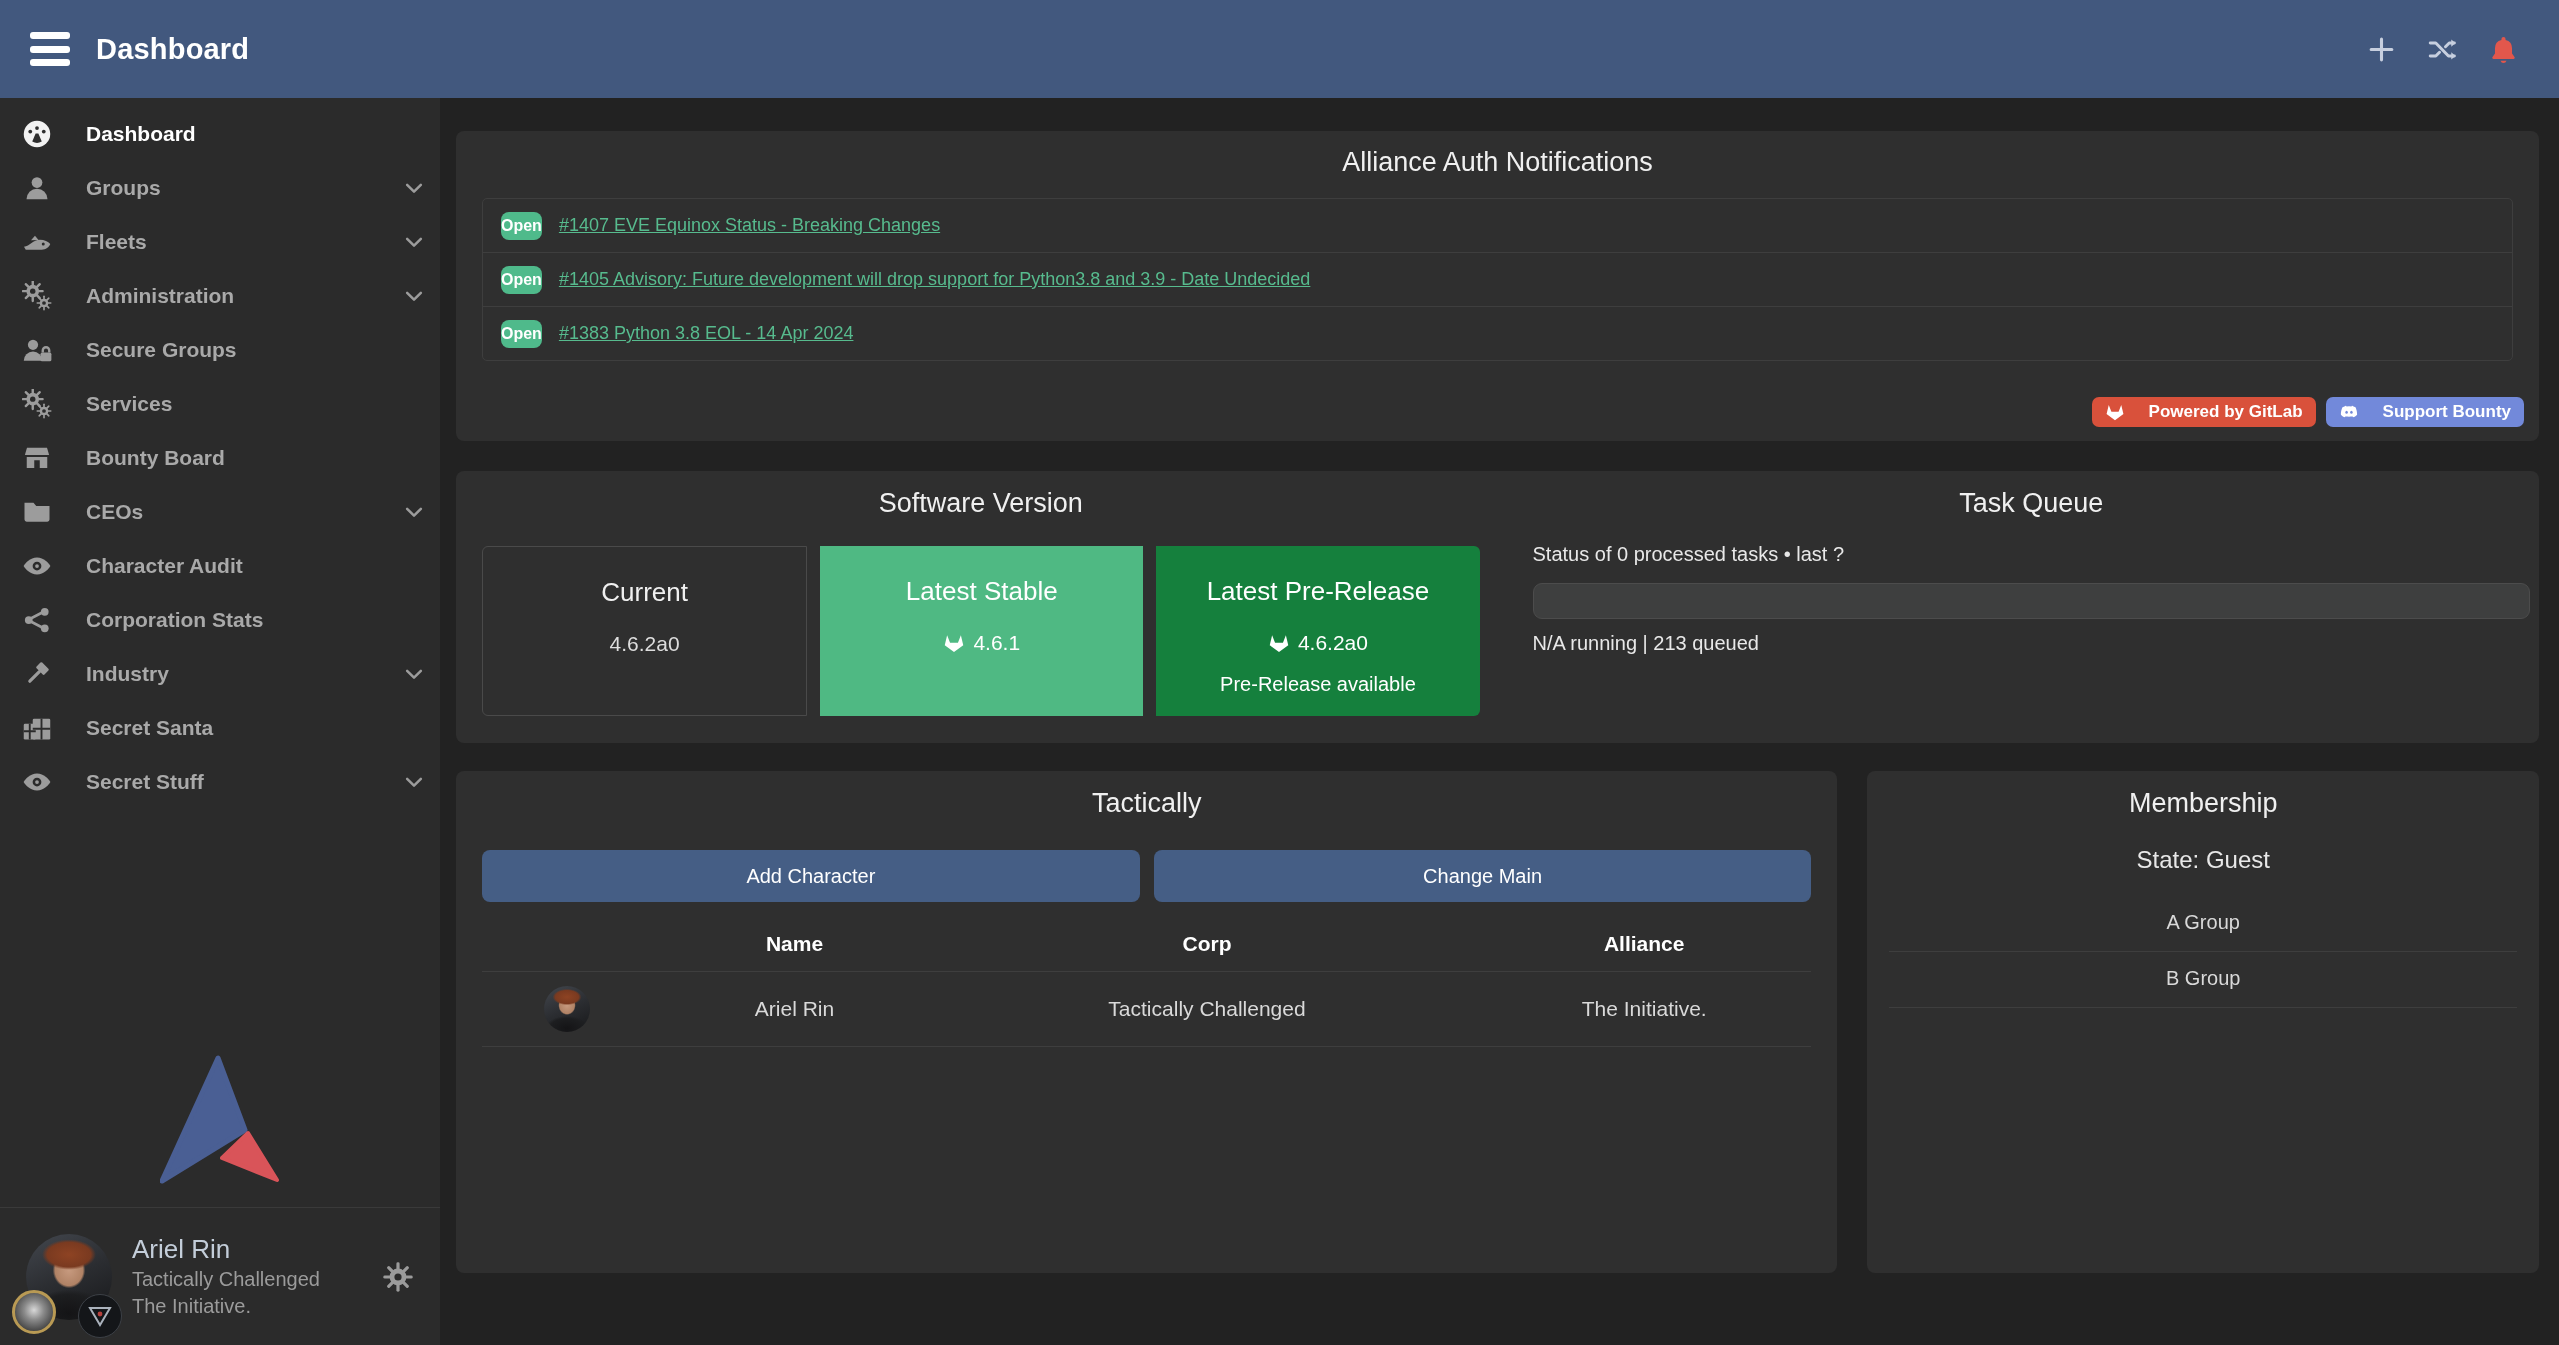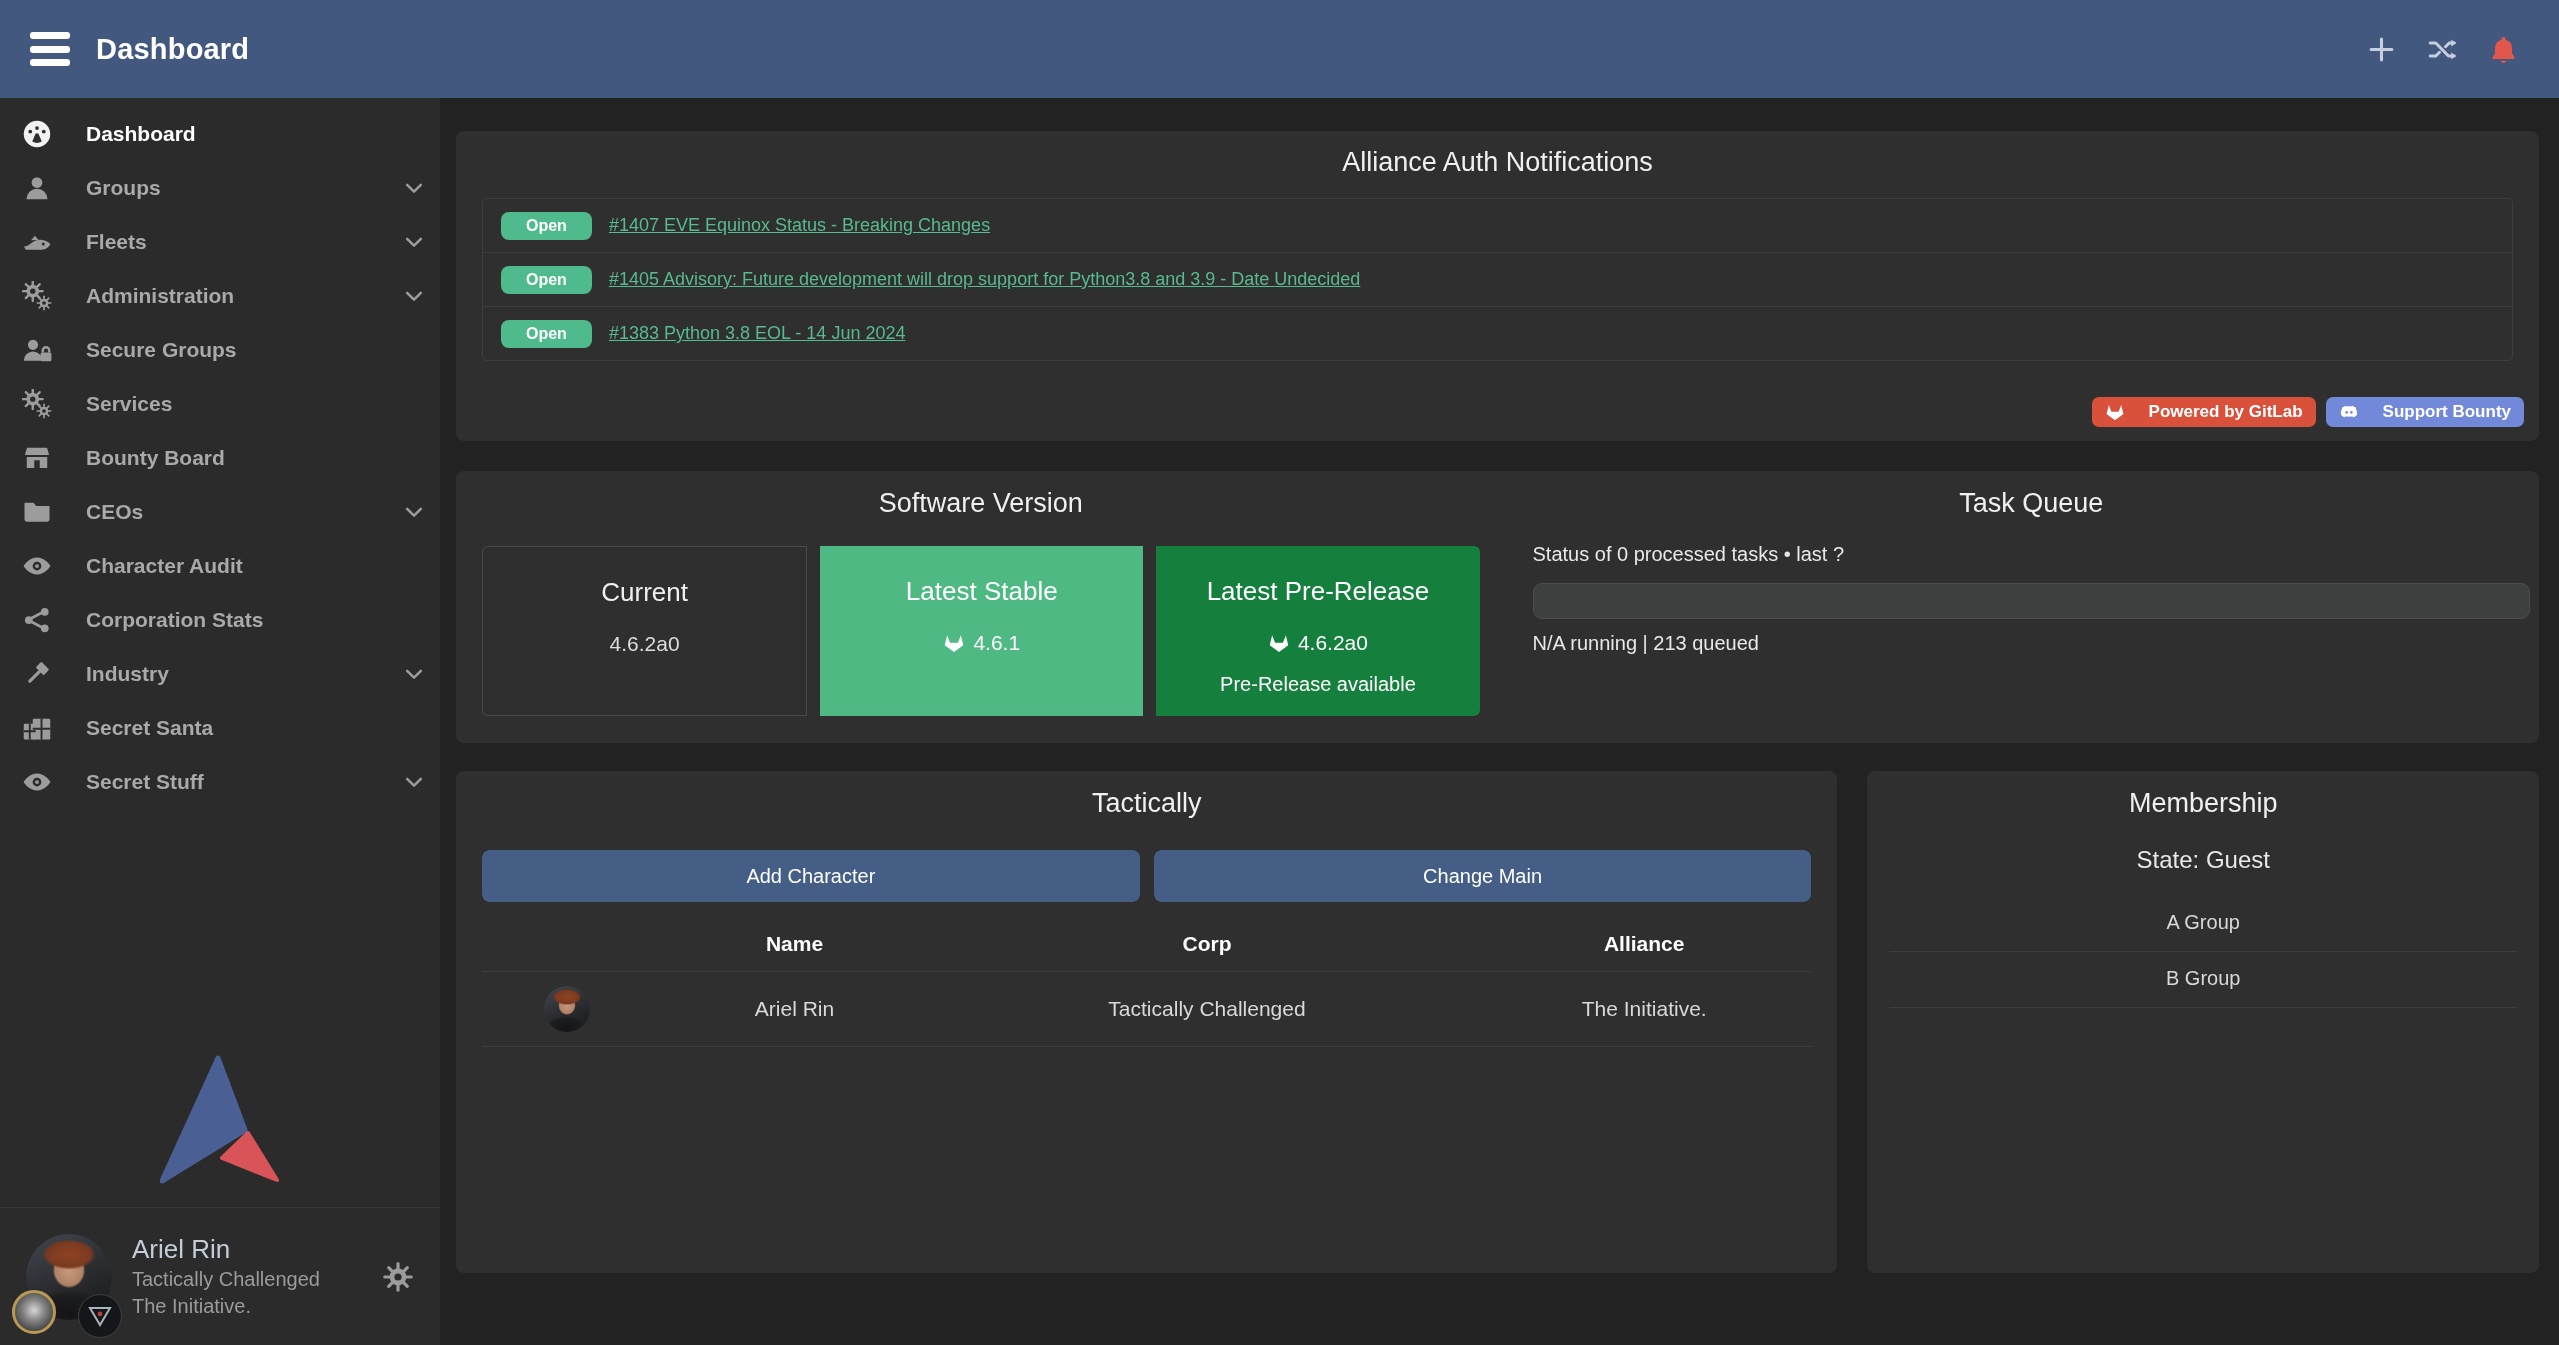--- a/index.html
+++ b/index.html
@@ -50,21 +50,21 @@
         padding:33px 20px 0 16px;}
   .panel{background:#2F2F2F;border-radius:8px;box-sizing:border-box;}
   .panel-title{text-align:center;font-size:27px;color:#f0f0f0;font-weight:500;}
 
   
   .p-notif{height:310px;padding-top:16px;position:relative;}
   .notif-list{margin:20px 26px 0;border:1px solid #3E3E3E;border-radius:5px;}
   .notif-row{height:53px;display:flex;align-items:center;padding:0 18px;}
   .notif-row + .notif-row{border-top:1px solid #3E3E3E;}
   .badge-open{background:#4FBA8B;color:#fff;font-weight:bold;font-size:16px;
-              padding:5px 25px;border-radius:8px;margin-right:17px;flex:none;}
+              padding:5px 0;border-radius:8px;margin-right:17px;flex:none;}
   .notif-link{color:#57BB8E;font-size:18px;text-decoration:underline;cursor:pointer;white-space:nowrap;}
   .shield-row{position:absolute;right:15px;bottom:14px;display:flex;gap:10px;}
   .shield{display:inline-flex;align-items:center;gap:24px;color:#fff;font-weight:bold;font-size:17px;
           padding:5px 13px;border-radius:7px;cursor:pointer;}
   .shield.gitlab{background:#D9513B;}
   .shield.discord{background:#7289DA;}
   .shield svg{width:20px;height:20px;fill:#fff;}
 
   
   .p-version{height:272px;margin-top:30px;display:flex;padding-top:17px;}
@@ -369,21 +369,21 @@
         <div class="notif-row">
           <span class="badge-open">Open</span>
           <a class="notif-link">#1407 EVE Equinox Status - Breaking Changes</a>
         </div>
         <div class="notif-row">
           <span class="badge-open">Open</span>
           <a class="notif-link">#1405 Advisory: Future development will drop support for Python3.8 and 3.9 - Date Undecided</a>
         </div>
         <div class="notif-row">
           <span class="badge-open">Open</span>
-          <a class="notif-link">#1383 Python 3.8 EOL - 14 Jun 2024</a>
+          <a class="notif-link">#1383 Python 3.8 EOL - 14 Apr 2024</a>
         </div>
       </div>
       <div class="shield-row">
         <span class="shield gitlab">
           <svg>
               <use href="#i-gitlab"></use>
             </svg>
           <span>Powered by GitLab</span>
         </span>
         <span class="shield discord">

